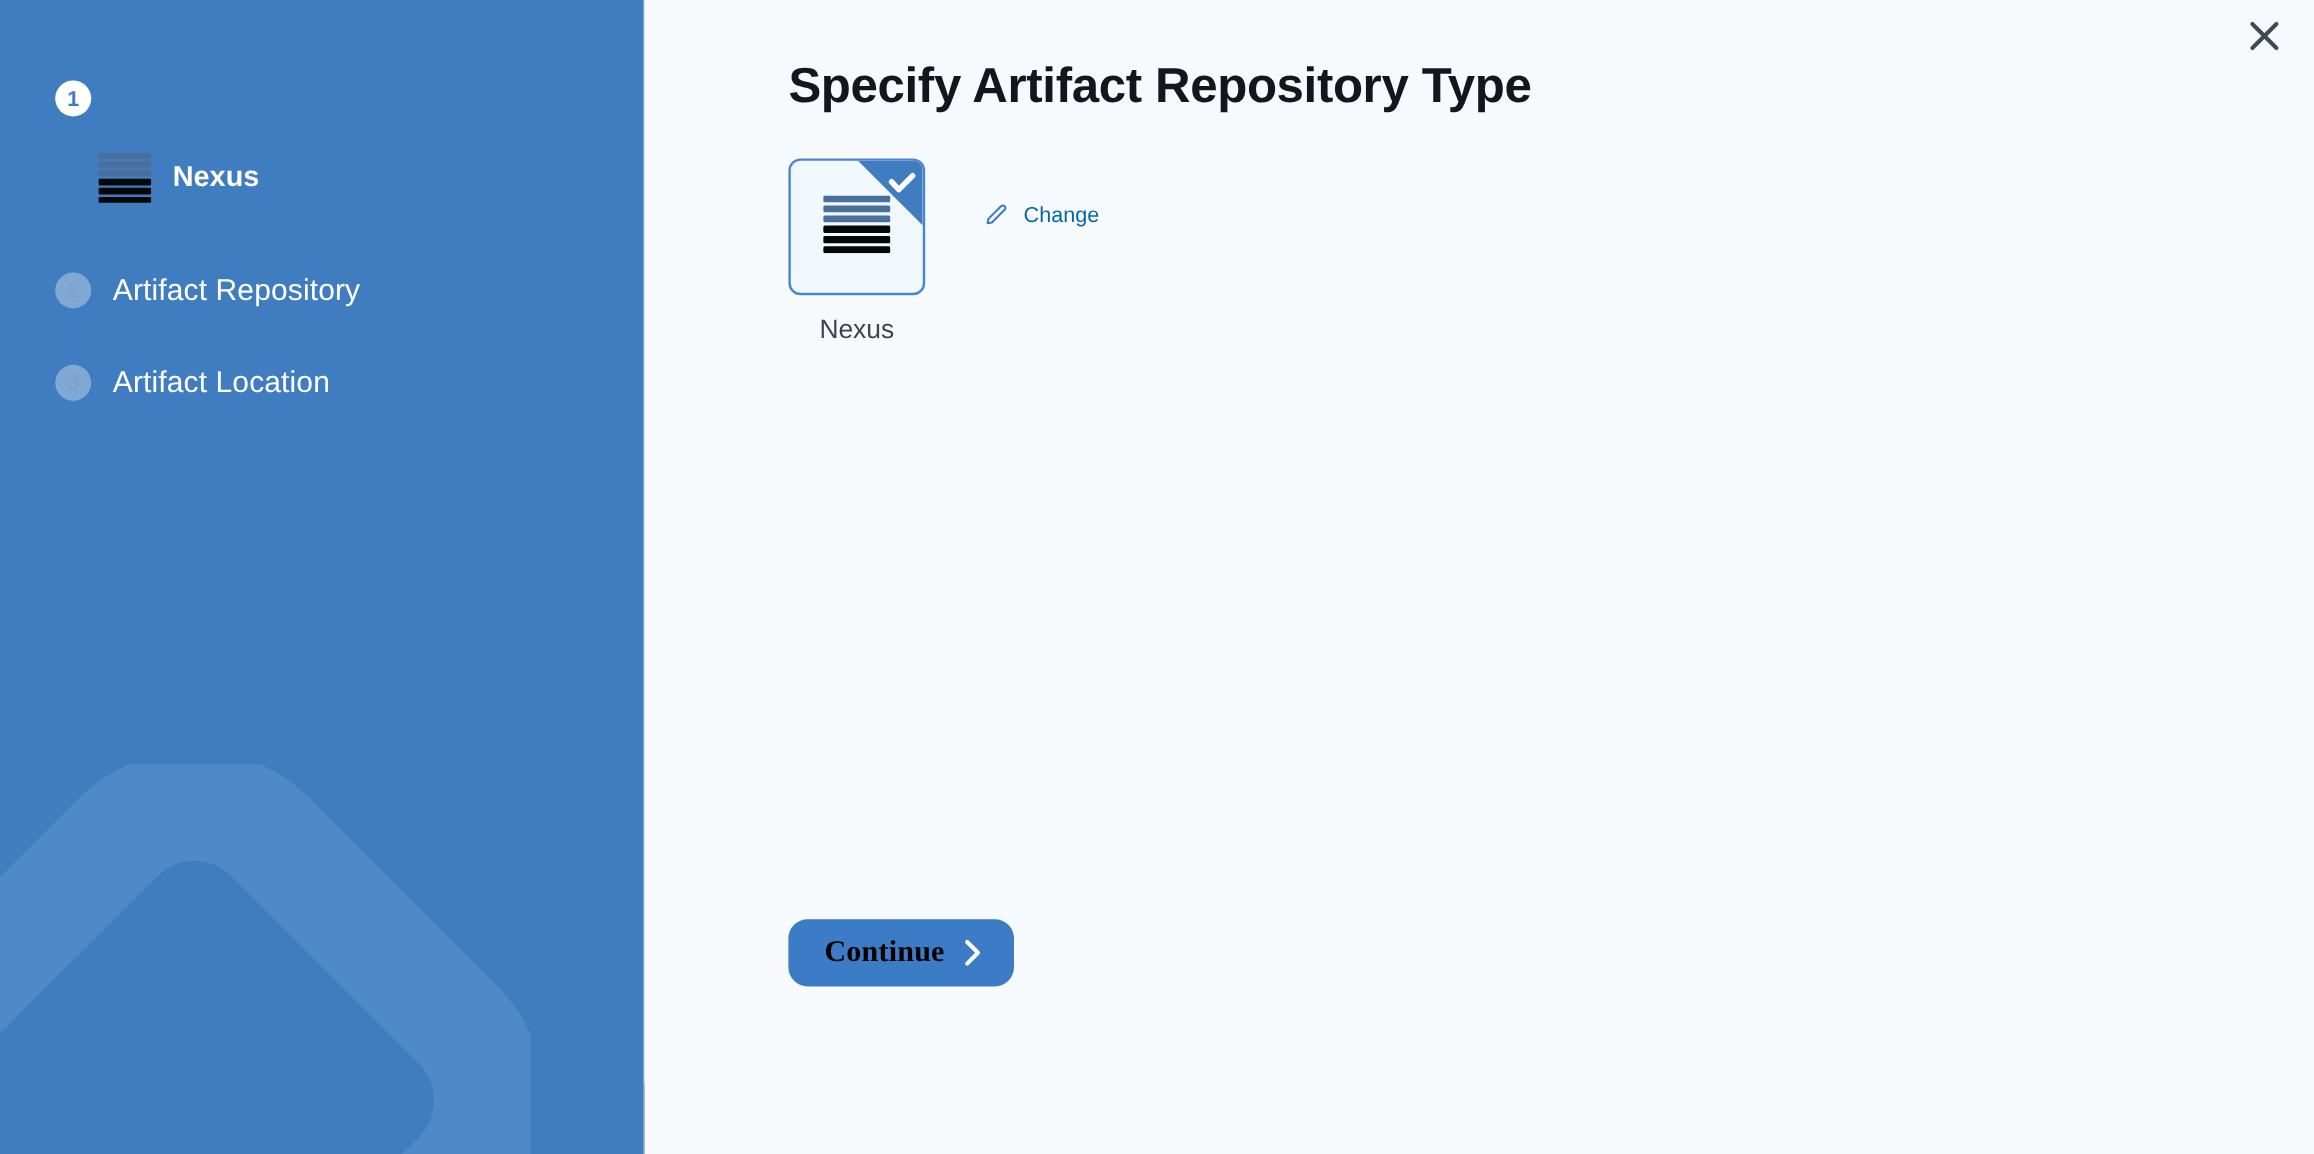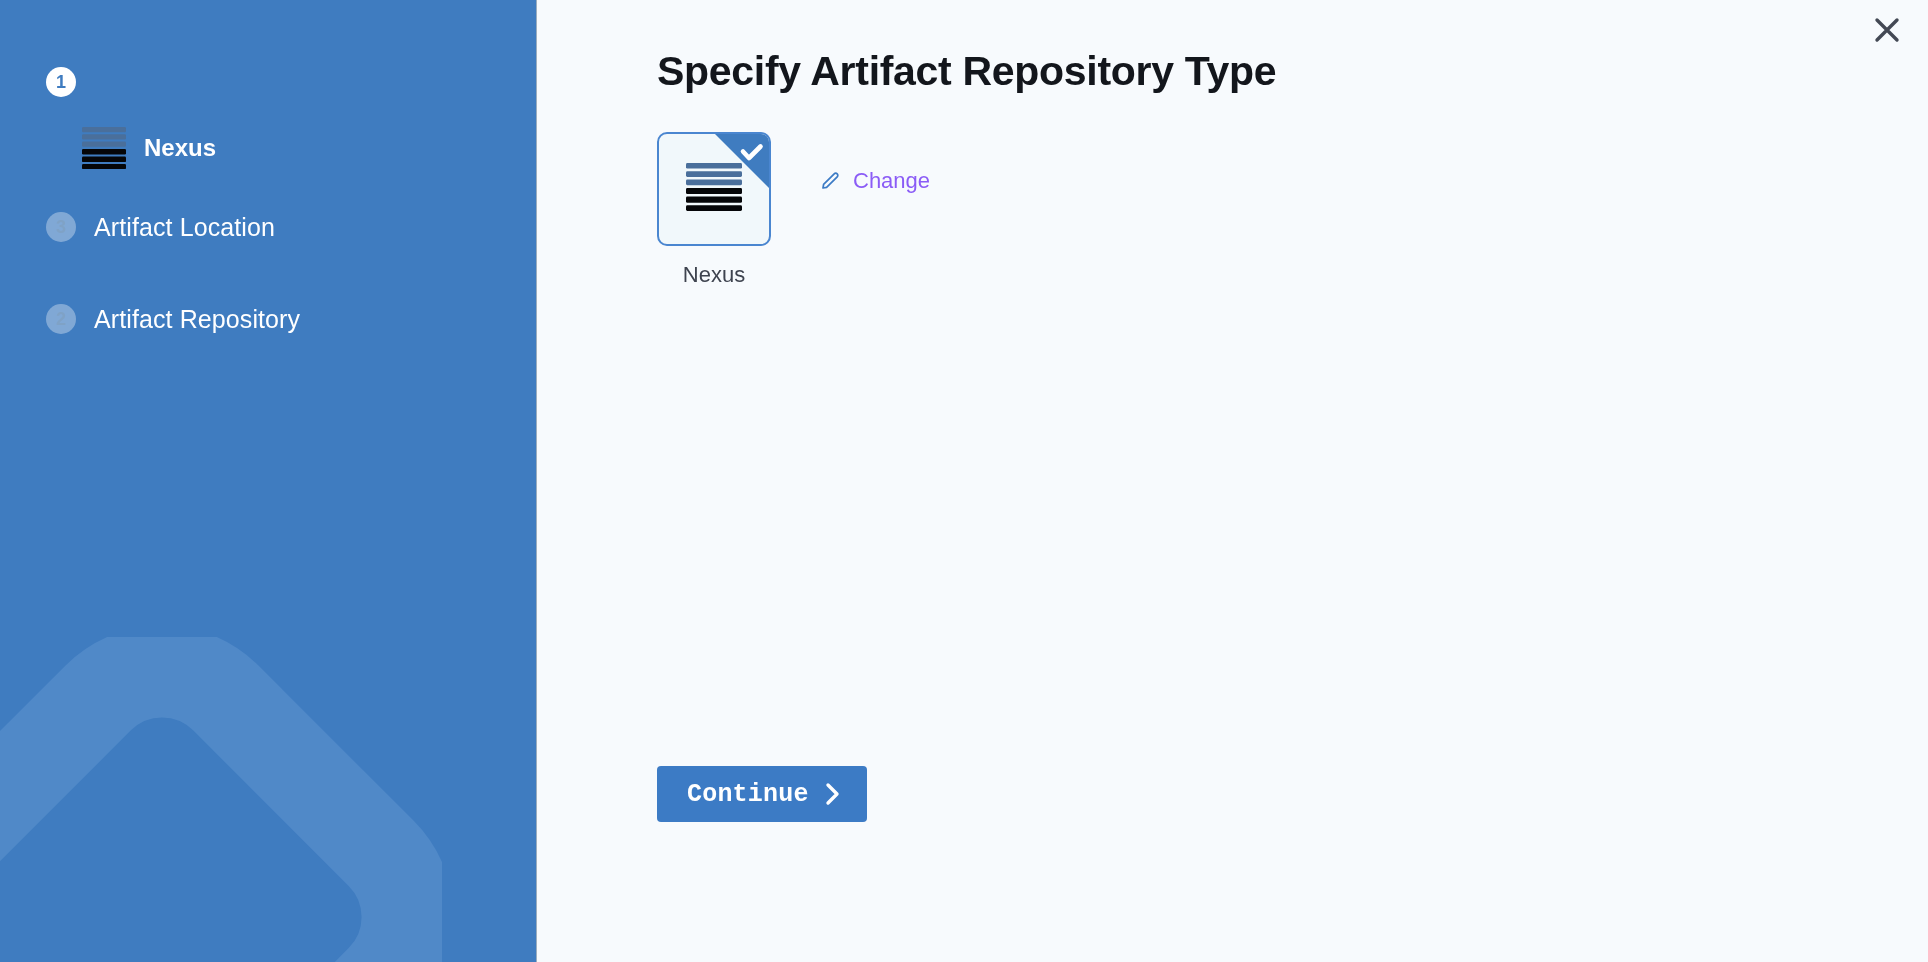--- a/index.html
+++ b/index.html
@@ -184,40 +184,40 @@
     color: #3e434f;
     text-align: center;
     white-space: nowrap;
   }
 
   .change-link {
     display: flex;
     align-items: center;
     margin-left: 48px;
     margin-top: 36px;
-    color: #8b5cf6;
-    font-size: 22px;
+    color: #0369a1;
+    font-size: 18px;
     cursor: pointer;
     white-space: nowrap;
   }
   .change-link .pencil { margin-right: 12px; display: flex; }
 
   .continue-btn {
     position: absolute;
     left: 120px;
     bottom: 80px;
     height: 56px;
     padding: 0 26px 0 30px;
     background: #3c7bc5;
     border: none;
-    border-radius: 4px;
-    color: #ffffff;
+    border-radius: 16px;
+    color: #000000;
     font-size: 25px;
     font-weight: 700;
-    font-family: Liberation Mono, monospace;
+    font-family: Liberation Serif, serif;
     display: flex;
     align-items: center;
     cursor: pointer;
     letter-spacing: 0.2px;
   }
   .continue-btn .chev { margin-left: 16px; display: flex; }
 </style>
 </head>
 <body>
 
@@ -244,28 +244,28 @@
             <rect x="0" y="7.3" width="44" height="5.2" rx="1.2" fill="#4a6f9b"></rect>
             <rect x="0" y="14.6" width="44" height="5.2" rx="1.2" fill="#4a6f9b"></rect>
             <rect x="0" y="21.9" width="44" height="5.6" rx="1.2" fill="#050608"></rect>
             <rect x="0" y="29.5" width="44" height="5.6" rx="1.2" fill="#050608"></rect>
             <rect x="0" y="37.1" width="44" height="5.0" rx="1.2" fill="#050608"></rect>
           </svg>
         </span>
         <div class="substep-label">Nexus</div>
       </div>
 
+      <div class="step step-2">
+        <div class="step-circle inactive">2</div>
+        <div class="step-label inactive">Artifact Repository</div>
+      </div>
+
       <div class="step step-3">
         <div class="step-circle inactive">3</div>
         <div class="step-label inactive">Artifact Location</div>
-      </div>
-
-      <div class="step step-2">
-        <div class="step-circle inactive">2</div>
-        <div class="step-label inactive">Artifact Repository</div>
       </div>
 
     </div>
   </aside>
 
   <main class="content">
 
     <div class="close-btn">
       <span>
         <svg width="26" height="26" viewBox="0 0 26 26" aria-hidden="true">

